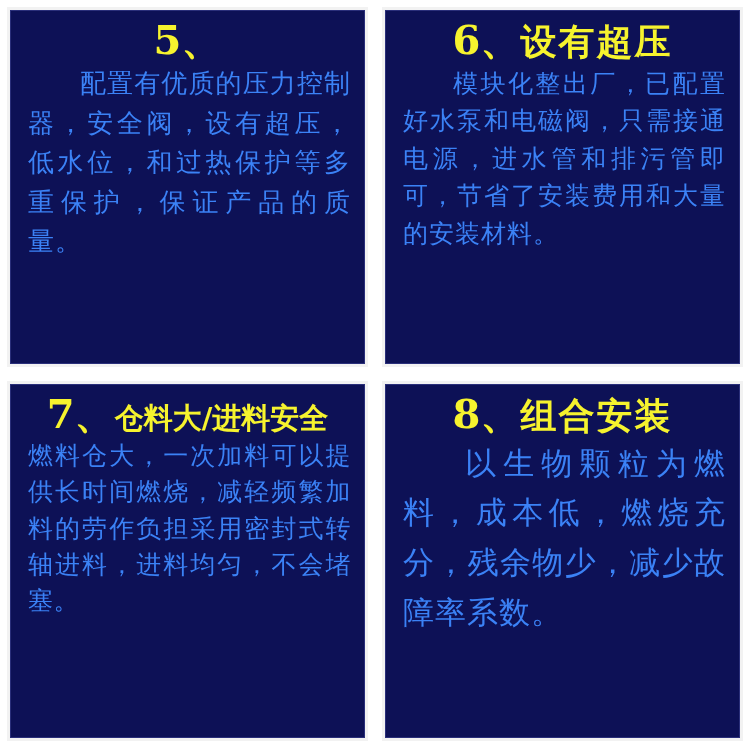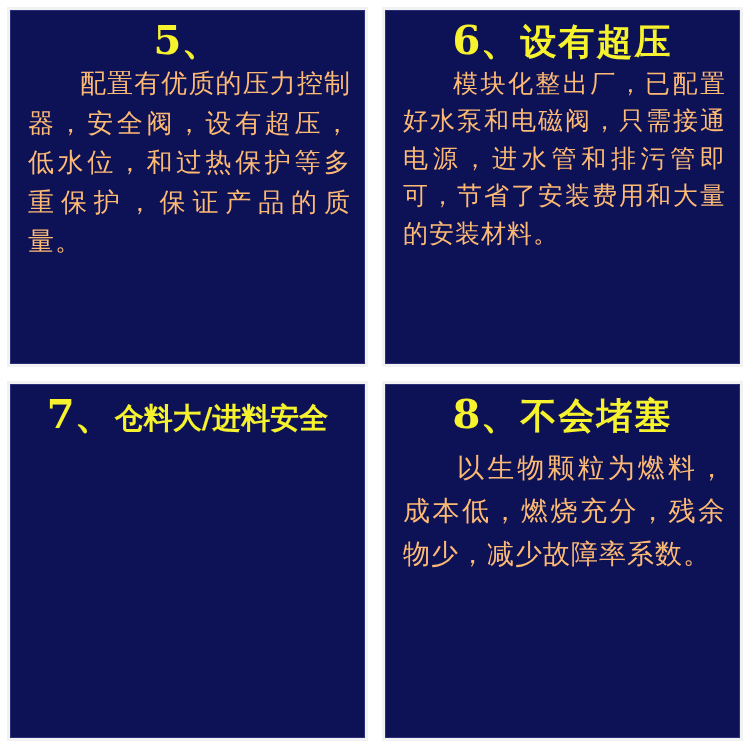--- a/index.html
+++ b/index.html
@@ -60,21 +60,21 @@
     font-weight: bold;
     line-height: 1.05;
     letter-spacing: 2px;
     font-family: "DejaVu Sans", "Liberation Sans", sans-serif;
   }
   .htext.small {
     font-size: 29px;
     letter-spacing: 0px;
   }
   .body {
-    color: #fdba74;
+    color: #3b82f6;
     font-size: 26px;
     line-height: 1.52;
     text-align: justify;
     text-align-last: left;
     letter-spacing: 1px;
     font-family: Liberation Serif, serif;
     padding: 2px 2px 0 6px;
     flex: 1;
   }
   .body.indent {
@@ -86,23 +86,22 @@
   .panel-7 .body {
     font-size: 25px;
     line-height: 1.45;
     letter-spacing: 0.5px;
   }
   .panel-6 .body {
     font-size: 25px;
     line-height: 1.5;
   }
   .panel-8 .body {
-    font-size: 27px;
+    font-size: 31px;
     line-height: 1.6;
-    margin-top: 8px;
   }
 </style>
 </head>
 <body>
 
 <div class="sheet">
 
   <div class="cell">
     <div class="panel panel-5">
       <div class="heading">
@@ -121,26 +120,27 @@
       <div class="body indent">模块化整出厂，已配置好水泵和电磁阀，只需接通电源，进水管和排污管即可，节省了安装费用和大量的安装材料。</div>
     </div>
   </div>
 
   <div class="cell">
     <div class="panel panel-7">
       <div class="heading">
         <span class="num">7、</span>
         <span class="htext small">仓料大/进料安全</span>
       </div>
+      <div class="body tight">燃料仓大，一次加料可以提供长时间燃烧，减轻频繁加料的劳作负担采用密封式转轴进料，进料均匀，不会堵塞。</div>
     </div>
   </div>
 
   <div class="cell">
     <div class="panel panel-8">
       <div class="heading">
         <span class="num">8、</span>
-        <span class="htext">不会堵塞</span>
+        <span class="htext">组合安装</span>
       </div>
       <div class="body indent">以生物颗粒为燃料，成本低，燃烧充分，残余物少，减少故障率系数。</div>
     </div>
   </div>
 
 </div>
 
 </body></html>

